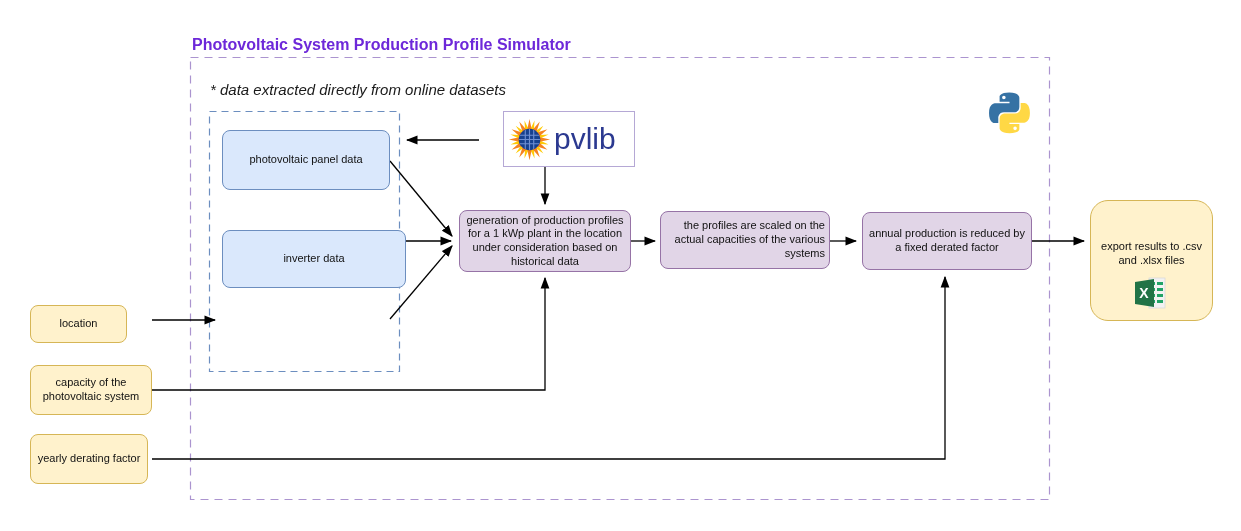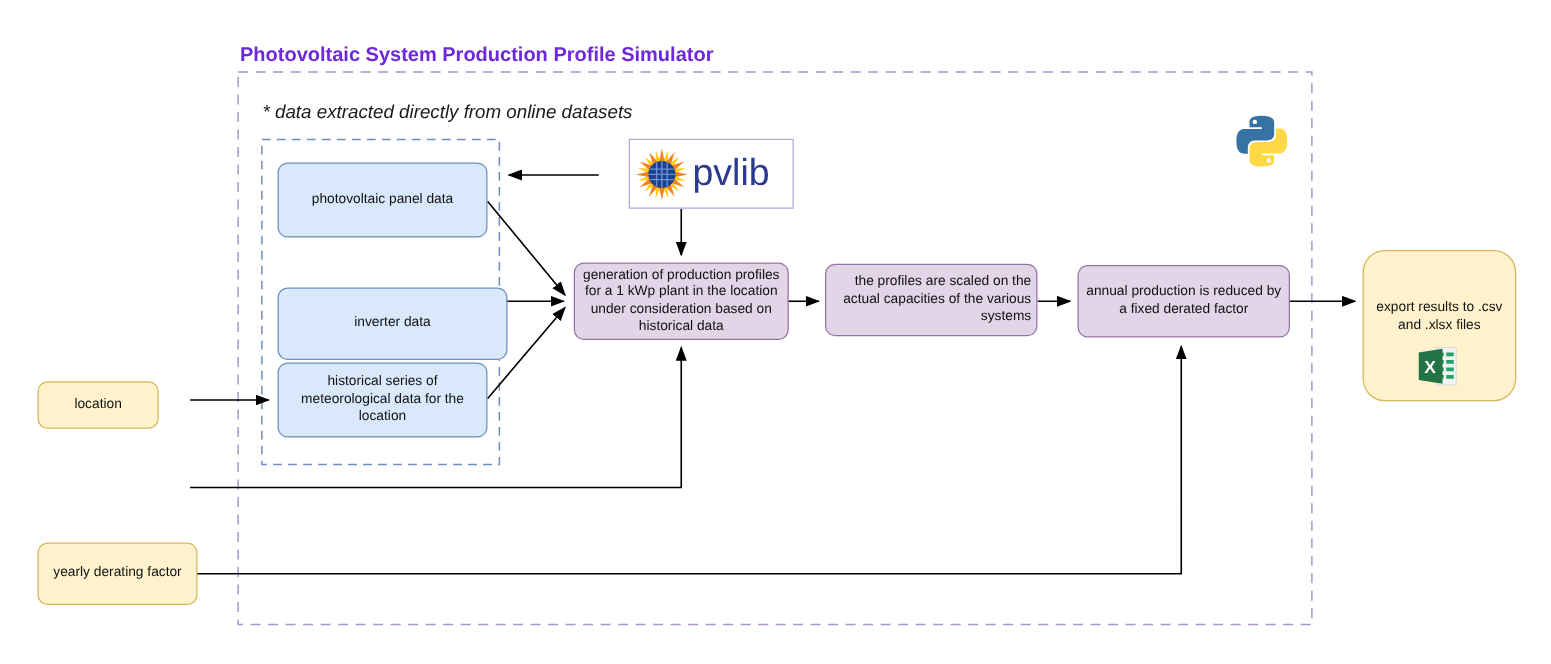--- a/index.html
+++ b/index.html
@@ -75,38 +75,38 @@
 
   <div class="title">Photovoltaic System Production Profile Simulator</div>
   <div class="note">* data extracted directly from online datasets</div>
 
   <div class="node blue" style="left:222px;top:130px;width:168px;height:60px;">
     <span>photovoltaic panel data</span>
   </div>
   <div class="node blue" style="left:222px;top:211px;width:184px;height:58px;margin-top:19px;">
     <span>inverter data</span>
   </div>
-  <div class="node blue" style="left:222px;top:290px;width:168px;height:60px;">
-    <span>historical series of meteorological data for the location</span>
-  </div>
 
   <div class="node purple" style="left:459px;top:210px;width:172px;height:62px;">
     <span>generation of production profiles for a 1 kWp plant in the location under consideration based on historical data</span>
   </div>
   <div class="node purple" style="left:660px;top:211px;width:170px;height:58px;text-align:right;">
     <span>the profiles are scaled on the actual capacities of the various systems</span>
   </div>
   <div class="node purple" style="left:862px;top:212px;width:170px;height:58px;">
     <span>annual production is reduced by a fixed derated factor</span>
   </div>
 
   <div class="node yellow" style="left:30px;top:305px;width:97px;height:30px;">
     <span>location</span>
   </div>
-  <div class="node yellow" style="left:30px;top:434px;width:128px;height:50px;">
+  <div class="node yellow" style="left:30px;top:365px;width:122px;height:50px;">
+    <span>capacity of the photovoltaic system</span>
+  </div>
+  <div class="node yellow" style="left:30px;top:434px;width:118px;height:50px;">
     <span>yearly derating factor</span>
   </div>
 
   <div class="pvlib-box">
     <svg width="45" height="45" viewBox="0 0 48 48">
       <polygon fill="#ffcb05" points="44.3,29.4 31.8,28.5 38.8,38.8 28.5,31.8 29.4,44.3 24,33 18.6,44.3 19.5,31.8 9.2,38.8 16.2,28.5 3.7,29.4 15,24 3.7,18.6 16.2,19.5 9.2,9.2 19.5,16.2 18.6,3.7 24,15 29.4,3.7 28.5,16.2 38.8,9.2 31.8,19.5 44.3,18.6 33,24"></polygon>
       <polygon fill="#f5821f" points="46,24 33.7,26.6 43.1,35 31.1,31.1 35,43.1 26.6,33.7 24,46 21.4,33.7 13,43.1 16.9,31.1 4.9,35 14.3,26.6 2,24 14.3,21.4 4.9,13 16.9,16.9 13,4.9 21.4,14.3 24,2 26.6,14.3 35,4.9 31.1,16.9 43.1,13 33.7,21.4"></polygon>
       <clipPath id="sunclip">
           <circle cx="24" cy="24" r="11.2"></circle>
         </clipPath>

